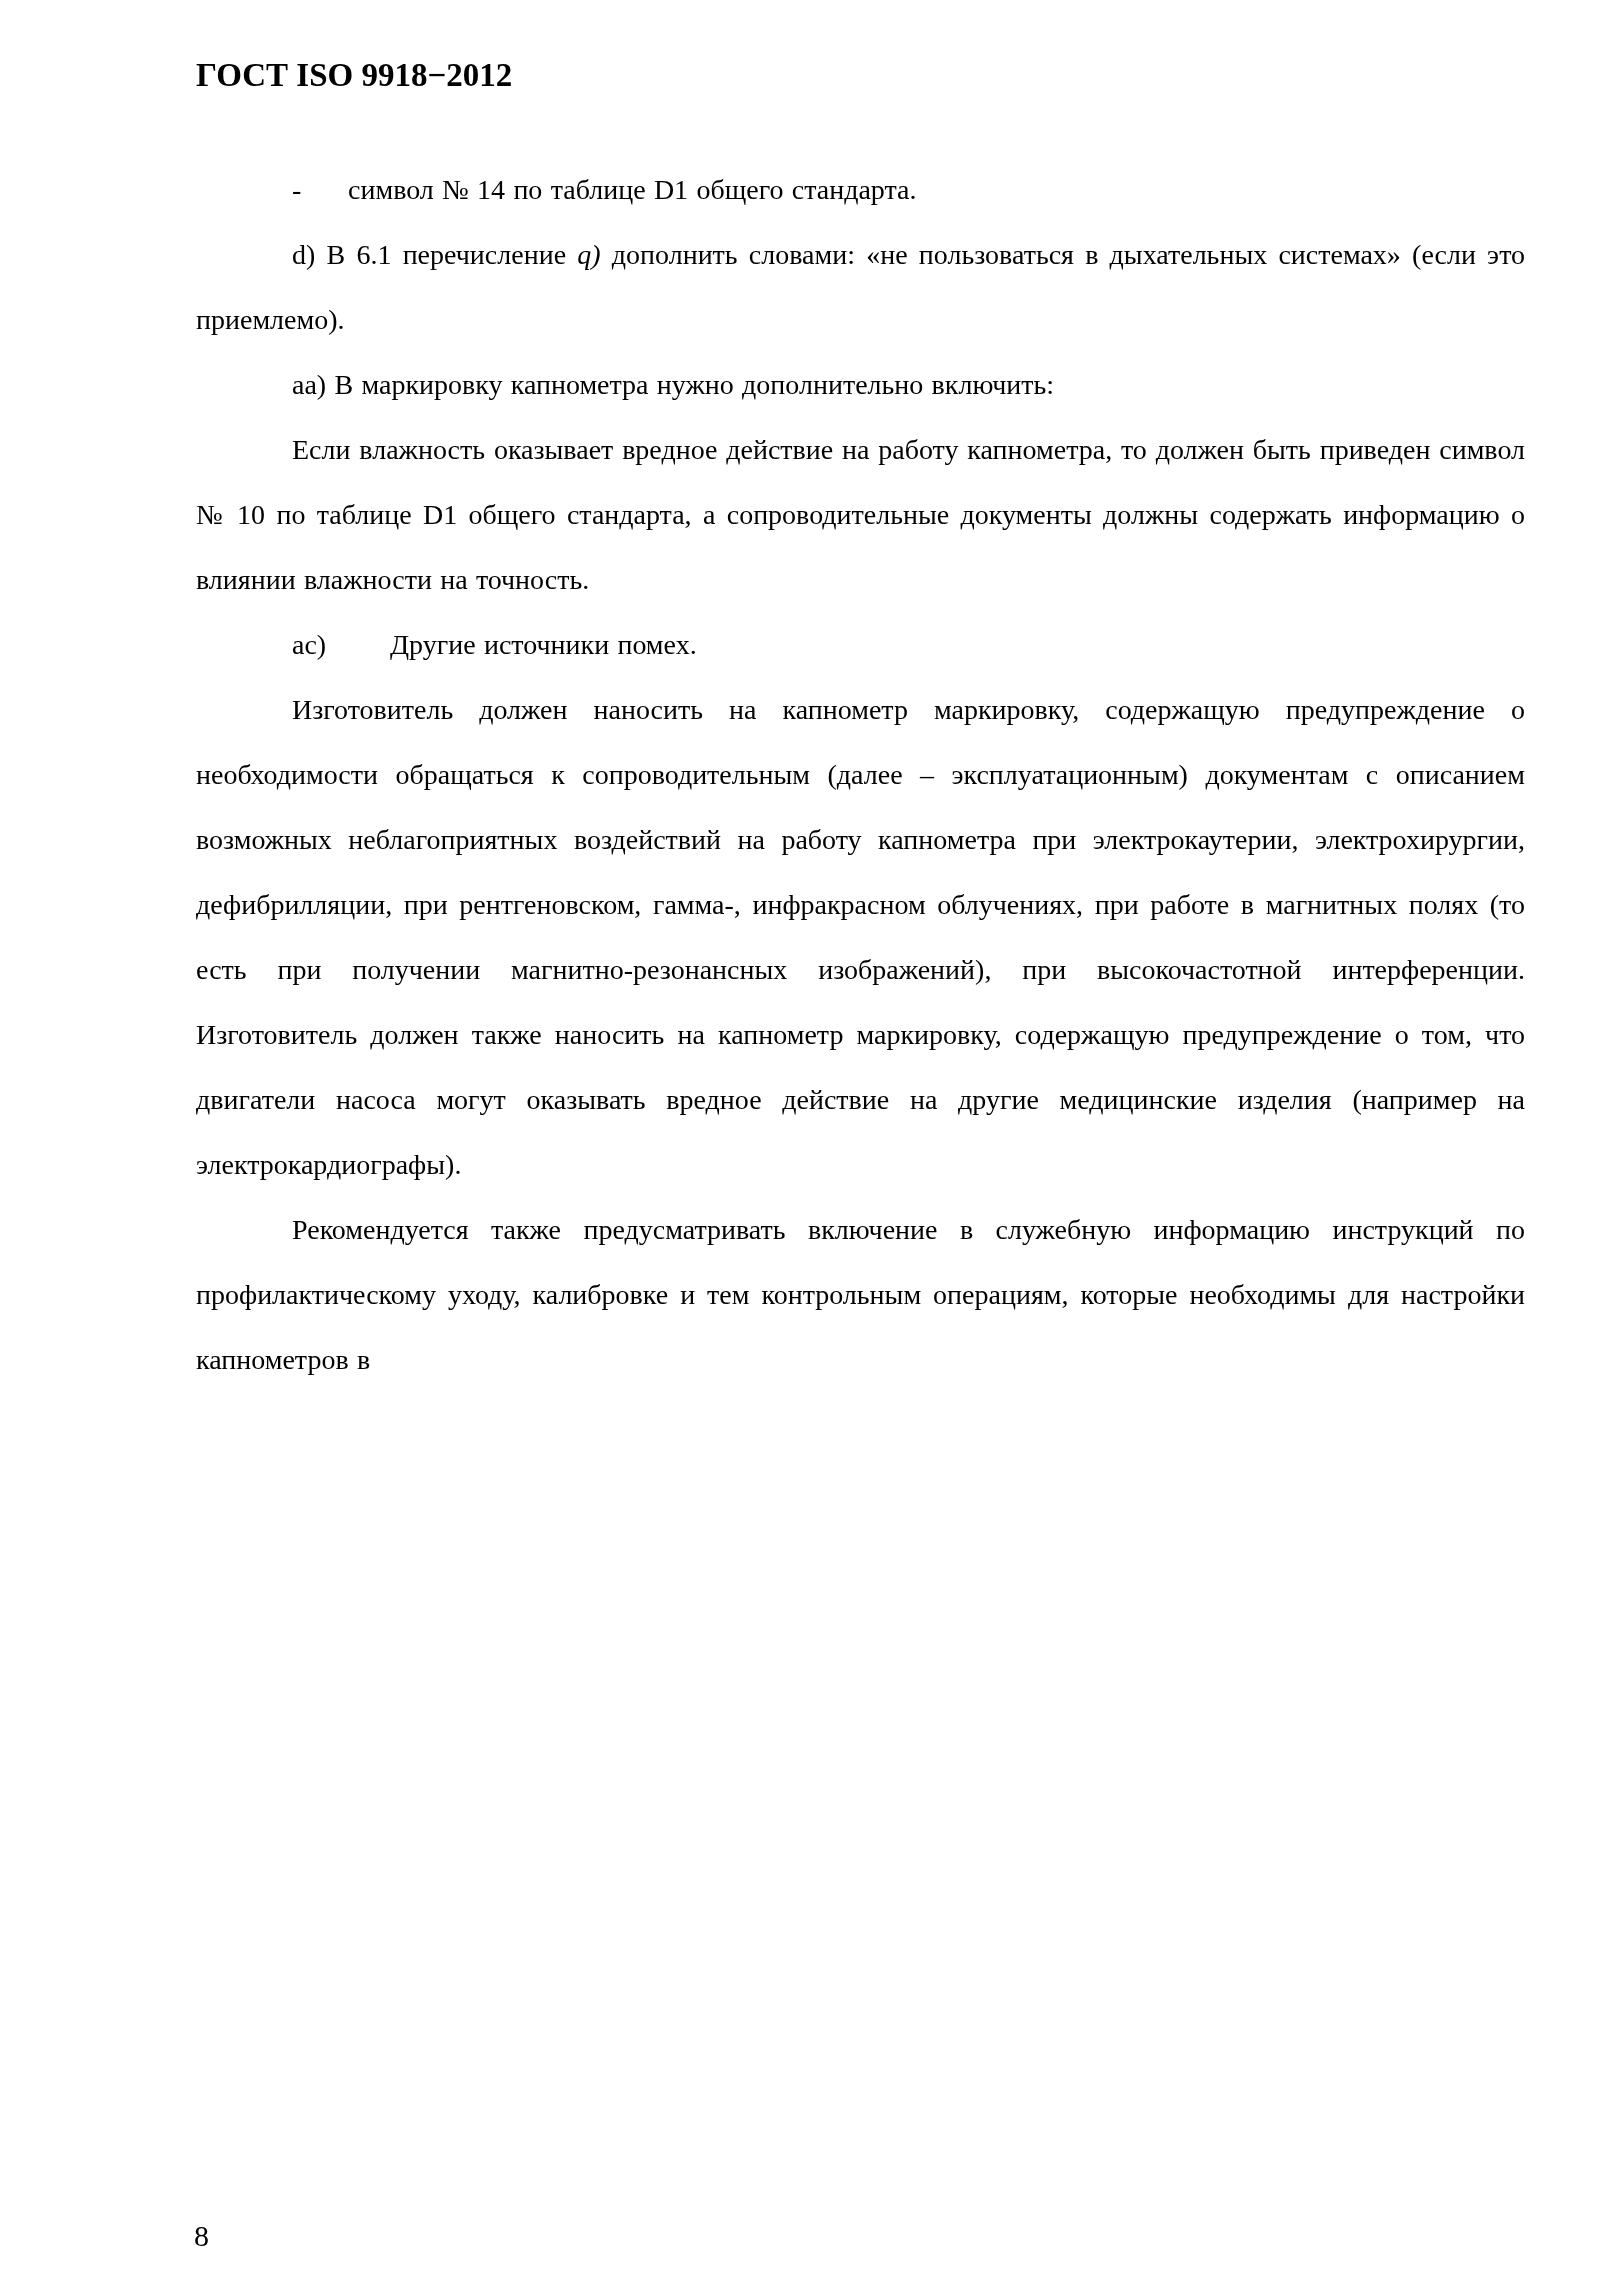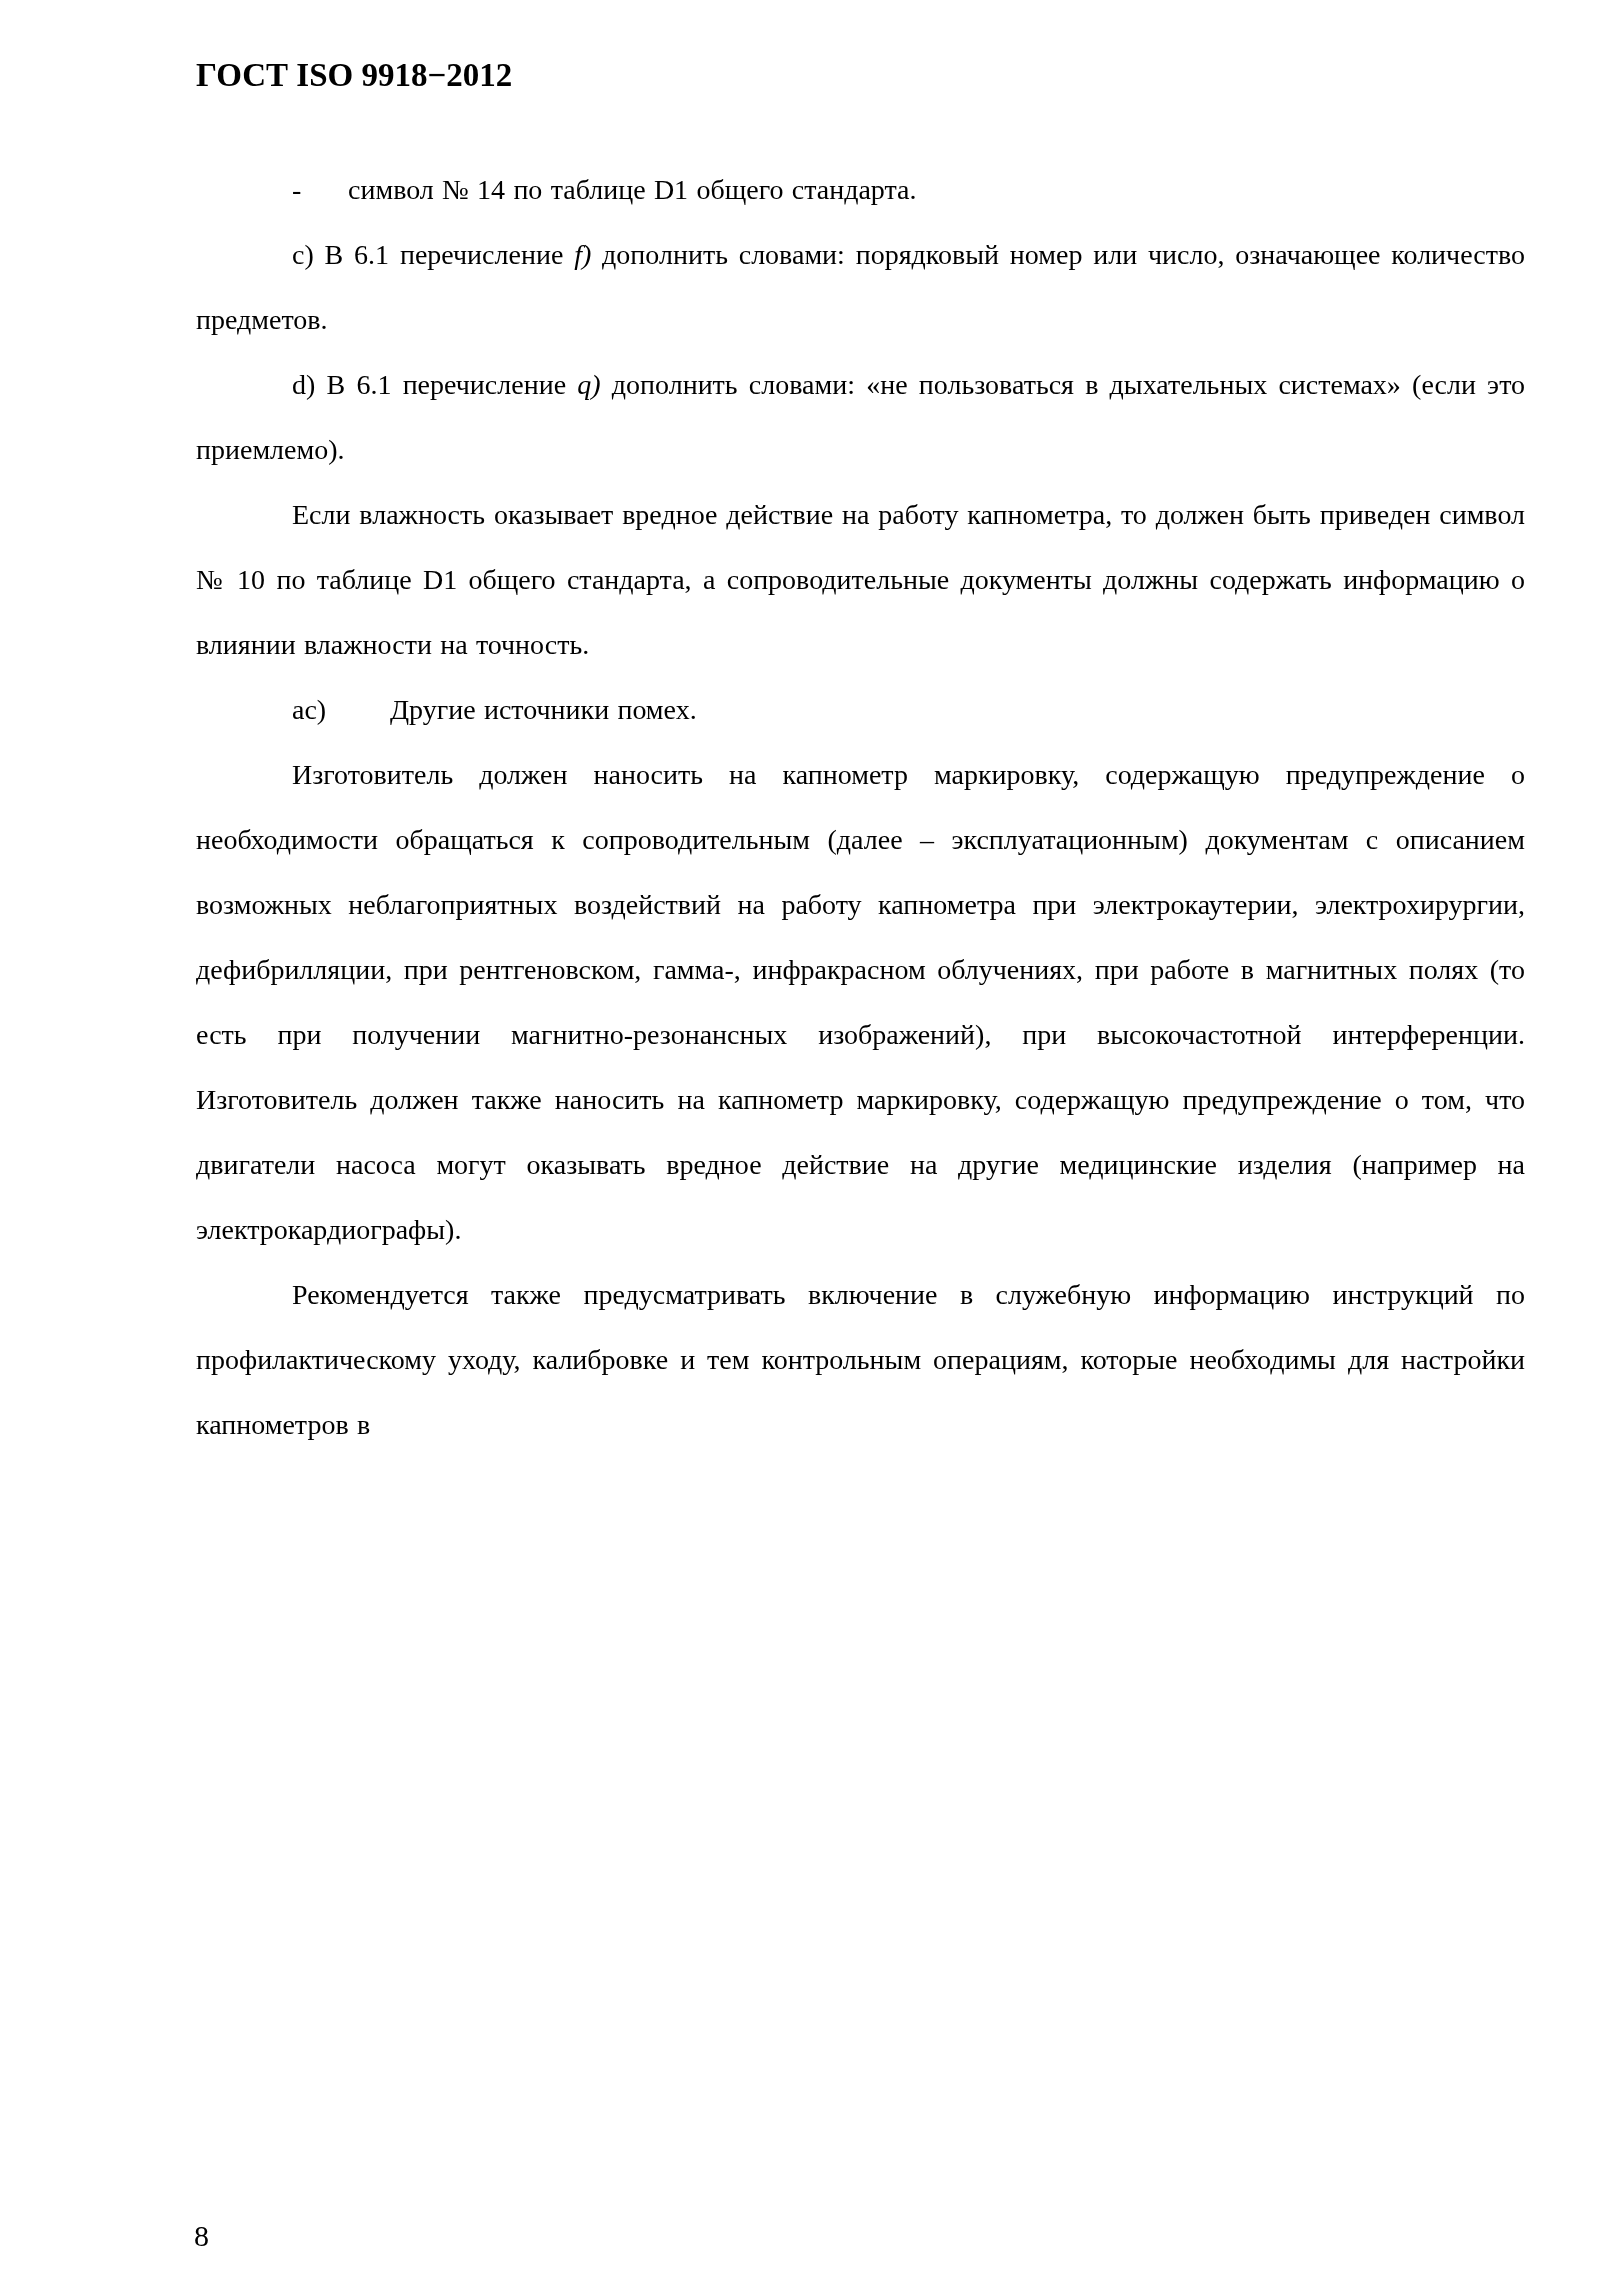--- a/index.html
+++ b/index.html
@@ -57,25 +57,25 @@
 </style>
 </head>
 <body>
 
 <div class="page">
 
   <div class="doc-header">ГОСТ ISO 9918−2012</div>
 
   <p class="para"><span class="dash">-</span><span>символ № 14 по таблице D1 общего стандарта.</span></p>
 
-  <p class="para"><span>c) В 6.1 перечисление </span><span class="italic-run">f)</span><span> дополнить словами: порядковый номер или число, означающее количество предметов.</span></p>
 
   <p class="para"><span>d) В 6.1 перечисление </span><span class="italic-run">q)</span><span> дополнить словами: «не пользоваться в дыхательных системах» (если это приемлемо).</span></p>
 
 
+  <p class="para"><span>aa) В маркировку капнометра нужно дополнительно включить:</span></p>
 
 
   <p class="para"><span>Если влажность оказывает вредное действие на работу капнометра, то должен быть приведен символ № 10 по таблице D1 общего стандарта, а сопроводительные документы должны содержать информацию о влиянии влажности на точность.</span></p>
 
 
   <p class="para"><span class="item-label">ac)</span><span>Другие источники помех.</span></p>
 
   <p class="para"><span>Изготовитель должен наносить на капнометр маркировку, содержащую предупреждение о необходимости обращаться к сопроводительным (далее – эксплуатационным) документам с описанием возможных неблагоприятных воздействий на работу капнометра при электрокаутерии, электрохирургии, дефибрилляции, при рентгеновском, гамма-, инфракрасном облучениях, при работе в магнитных полях (то есть при получении магнитно-резонансных изображений), при высокочастотной интерференции. Изготовитель должен также наносить на капнометр маркировку, содержащую предупреждение о том, что двигатели насоса могут оказывать вредное действие на другие медицинские изделия (например на электрокардиографы).</span></p>
 
   <p class="para"><span>Рекомендуется также предусматривать включение в служебную информацию инструкций по профилактическому уходу, калибровке и тем контрольным операциям, которые необходимы для настройки капнометров в</span></p>

